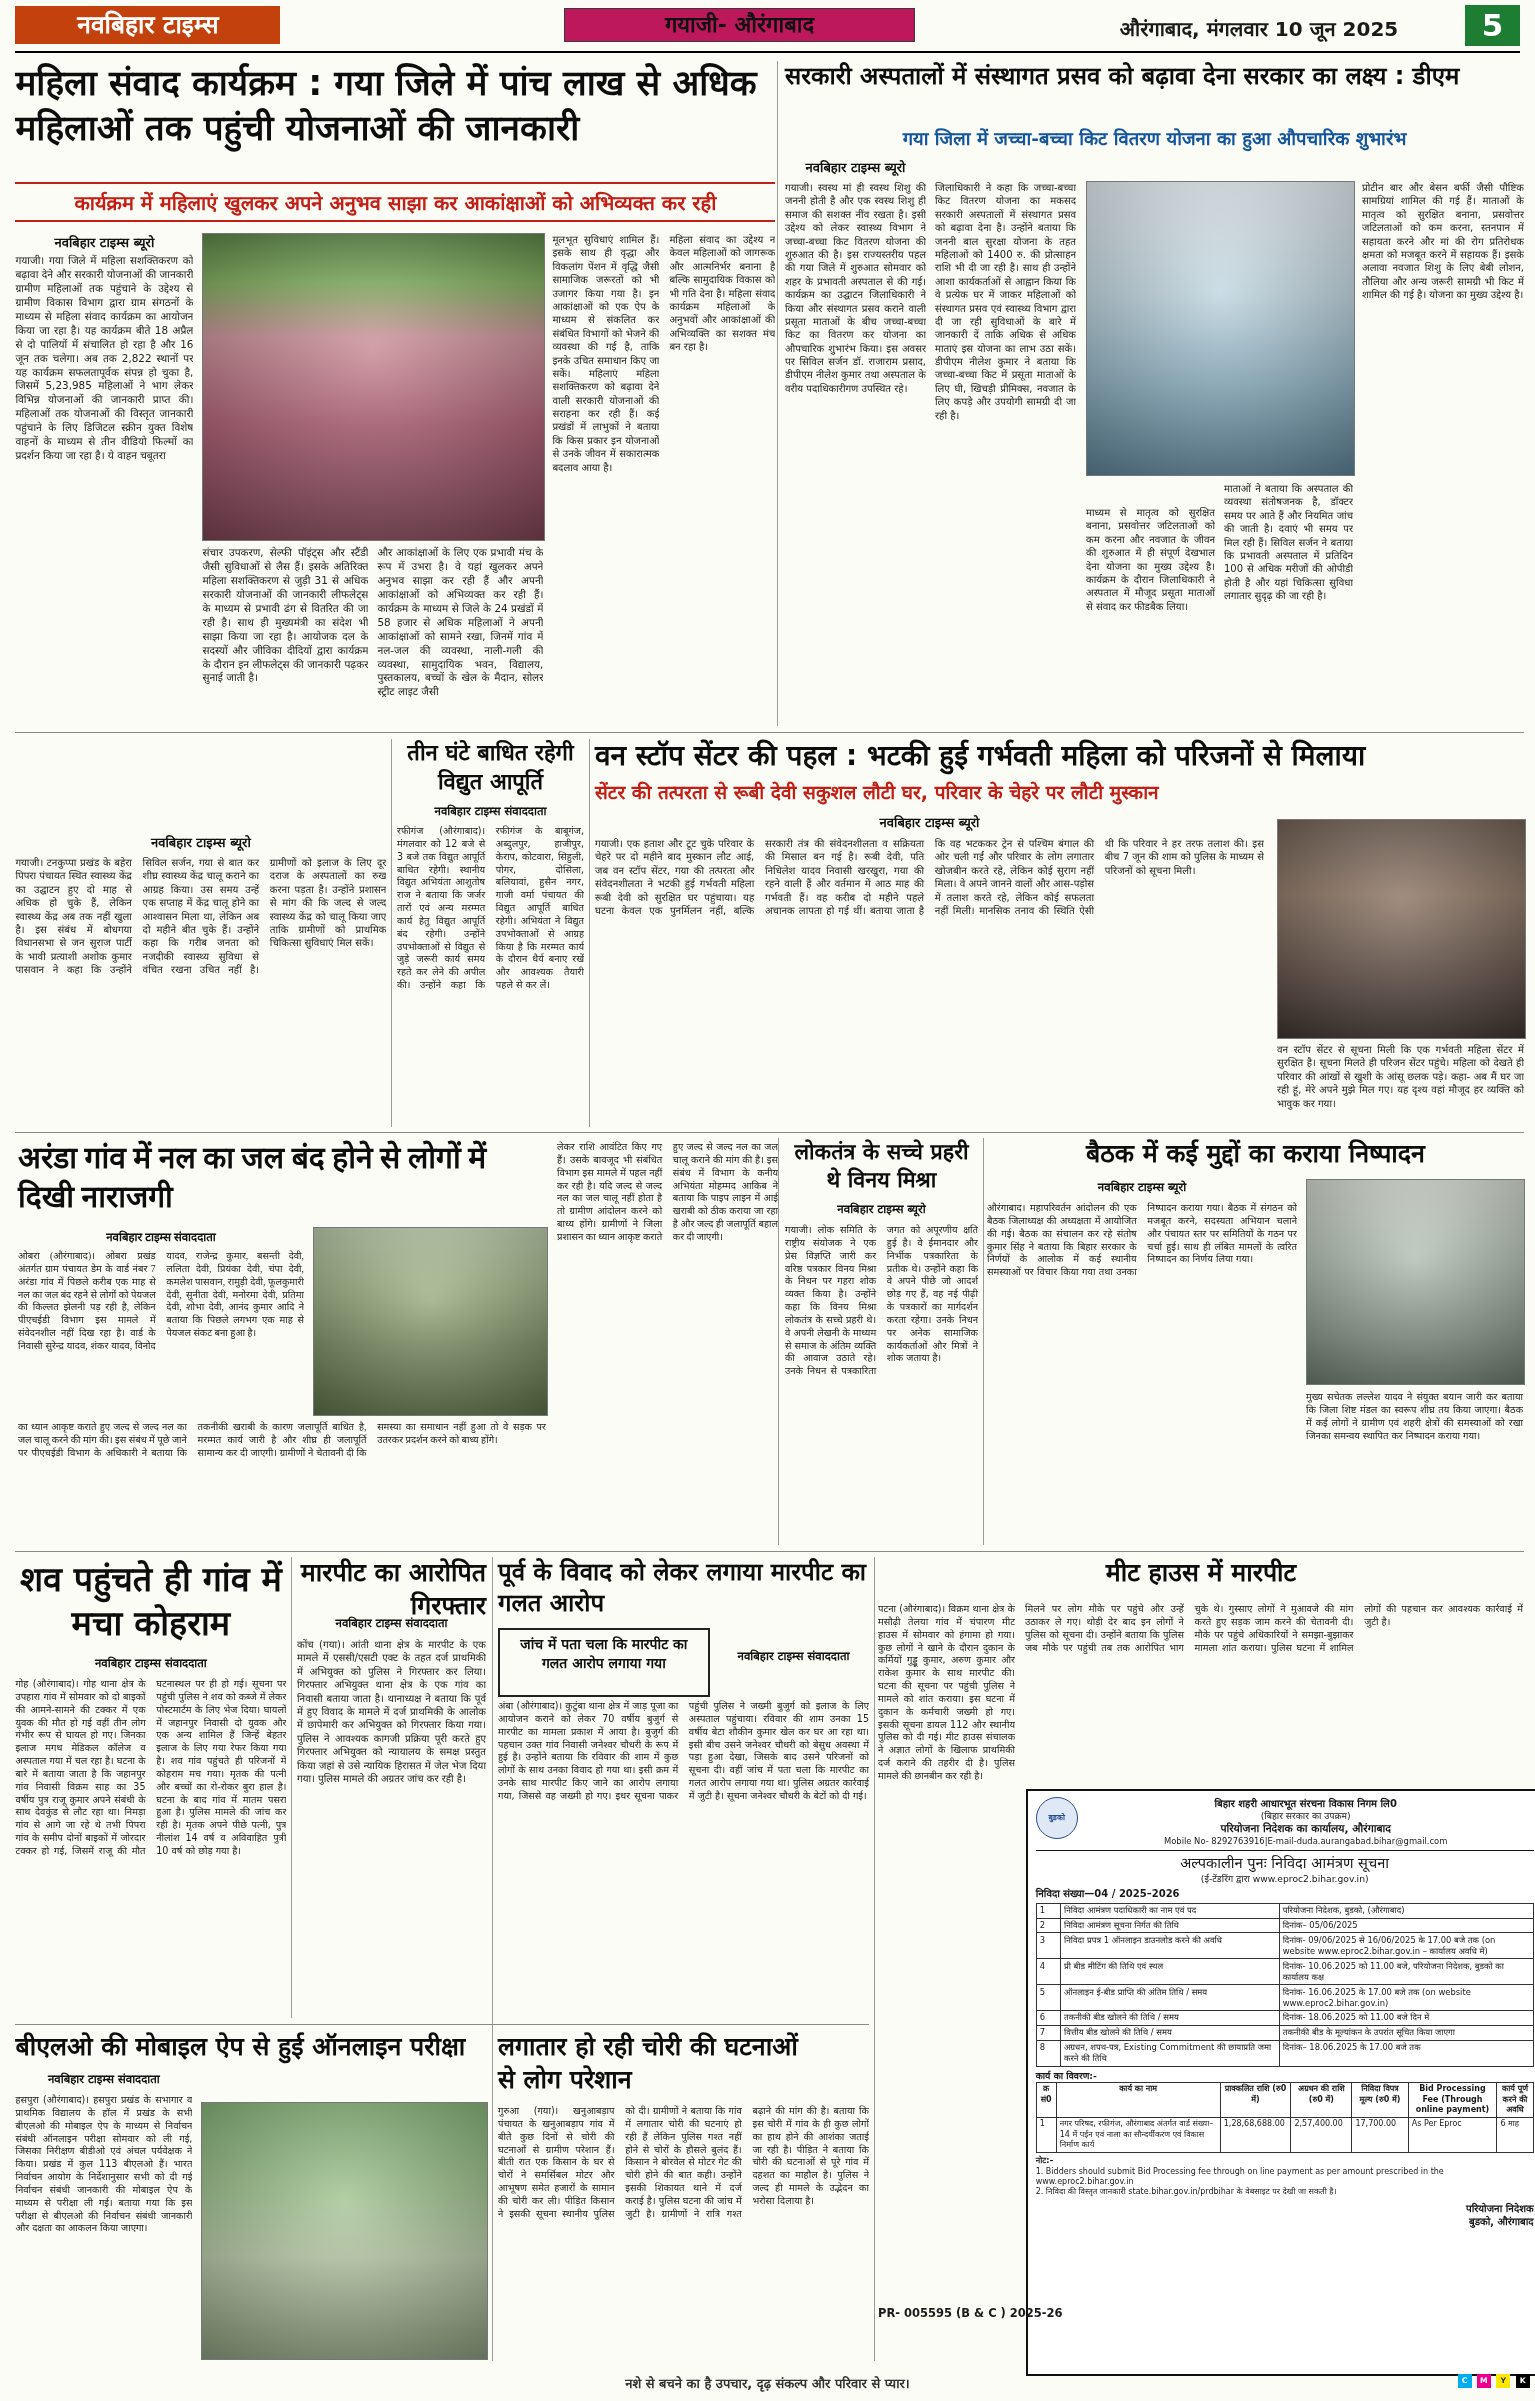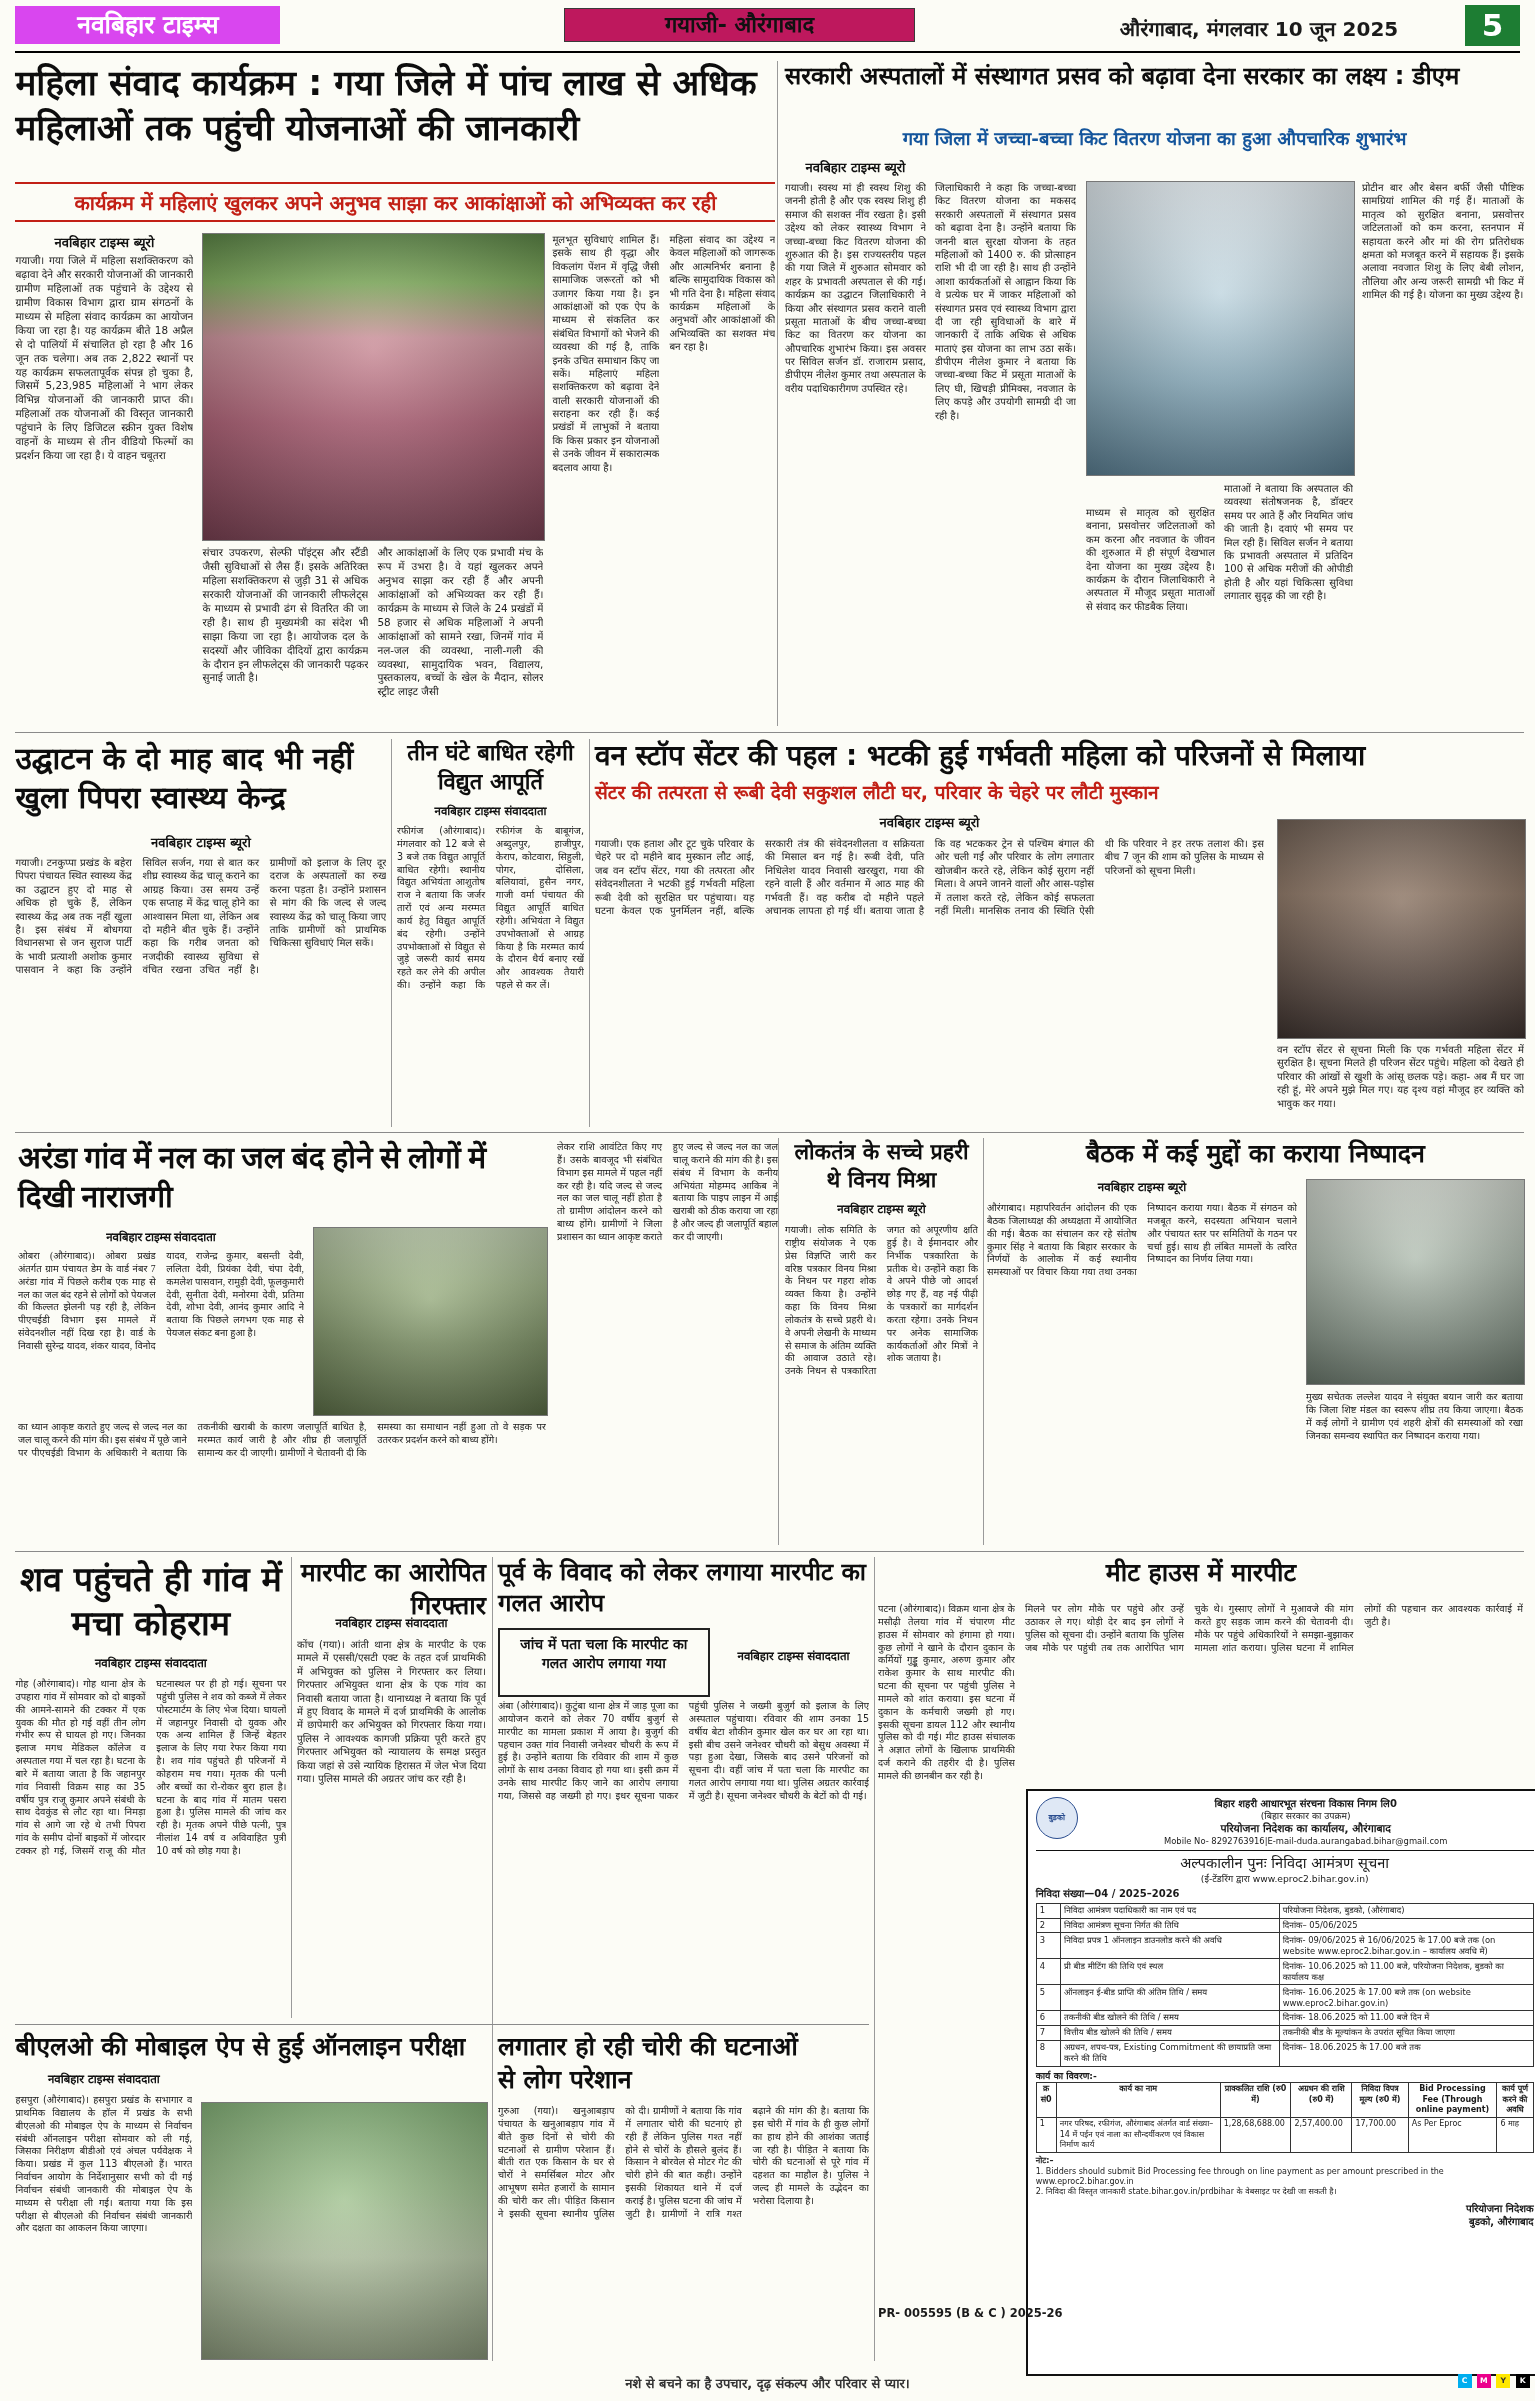--- a/index.html
+++ b/index.html
@@ -12,21 +12,21 @@
   .byline{font-weight:bold;font-size:13px;text-align:center;color:#111;}
   .bodytx{font-size:10.4px;line-height:1.34;text-align:justify;color:#222;overflow:hidden;}
   .cols2{column-count:2;column-gap:10.7px;}
   .cols3{column-count:3;column-gap:10.7px;}
   .cols4{column-count:4;column-gap:10.7px;}
   .photo{position:absolute;border:0.8px solid #777;overflow:hidden;}
   .photo::after{content:"";position:absolute;inset:0;
       background:radial-gradient(ellipse at 50% 38%,rgba(255,255,255,.20),rgba(0,0,0,.28));}
   .red-sub{color:#c22016;font-weight:bold;text-align:center;}
   .blue-sub{color:#14559c;font-weight:bold;text-align:center;}
-  .masthead{background:#d946ef;color:#fff;text-align:center;font-weight:bold;}
+  .masthead{background:#c2410c;color:#fff;text-align:center;font-weight:bold;}
   .edition{background:#be185d;border:1.5px solid #3a3a3a;text-align:center;font-weight:bold;color:#111;}
   .pageno{background:#1d7d33;color:#fff;text-align:center;font-weight:bold;}
   .notebox{border:2.3px solid #222;font-weight:bold;text-align:center;color:#111;}
   
   .ad{position:absolute;border:2.3px solid #111;background:#fff;padding:6.1px 7.7px;font-size:9.2px;line-height:1.3;}
   .ad table{border-collapse:collapse;width:100%;}
   .ad td,.ad th{border:0.8px solid #333;padding:1.5px 3.1px;vertical-align:top;}
   .ad-org{font-weight:bold;font-size:10px;text-align:center;}
   .ad-orgsub{font-size:9.2px;text-align:center;}
   .ad-office{font-size:10.7px;font-weight:bold;text-align:center;}
@@ -76,21 +76,20 @@
     <div class="bodytx" style="position:absolute;left:150px;top:120px;width:141px;height:539px;font-size:10px;">जिलाधिकारी ने कहा कि जच्चा-बच्चा किट वितरण योजना का मकसद सरकारी अस्पतालों में संस्थागत प्रसव को बढ़ावा देना है। उन्होंने बताया कि जननी बाल सुरक्षा योजना के तहत महिलाओं को 1400 रु. की प्रोत्साहन राशि भी दी जा रही है। साथ ही उन्होंने आशा कार्यकर्ताओं से आह्वान किया कि वे प्रत्येक घर में जाकर महिलाओं को संस्थागत प्रसव एवं स्वास्थ्य विभाग द्वारा दी जा रही सुविधाओं के बारे में जानकारी दें ताकि अधिक से अधिक माताएं इस योजना का लाभ उठा सकें। डीपीएम नीलेश कुमार ने बताया कि जच्चा-बच्चा किट में प्रसूता माताओं के लिए घी, खिचड़ी प्रीमिक्स, नवजात के लिए कपड़े और उपयोगी सामग्री दी जा रही है।</div>
     <div class="photo" style="left:301px;top:120px;width:267px;height:293px;background:linear-gradient(180deg,#e4edf2 0%,#bed4de 38%,#8fb3c4 68%,#5d8296 100%);"></div>
     <div class="bodytx" style="position:absolute;left:301px;top:421px;width:129px;height:238px;font-size:10px;margin-top:24px;">माध्यम से मातृत्व को सुरक्षित बनाना, प्रसवोत्तर जटिलताओं को कम करना और नवजात के जीवन की शुरुआत में ही संपूर्ण देखभाल देना योजना का मुख्य उद्देश्य है। कार्यक्रम के दौरान जिलाधिकारी ने अस्पताल में मौजूद प्रसूता माताओं से संवाद कर फीडबैक लिया।</div>
     <div class="bodytx" style="position:absolute;left:439px;top:421px;width:129px;height:238px;font-size:10px;">माताओं ने बताया कि अस्पताल की व्यवस्था संतोषजनक है, डॉक्टर समय पर आते हैं और नियमित जांच की जाती है। दवाएं भी समय पर मिल रही हैं। सिविल सर्जन ने बताया कि प्रभावती अस्पताल में प्रतिदिन 100 से अधिक मरीजों की ओपीडी होती है और यहां चिकित्सा सुविधा लगातार सुदृढ़ की जा रही है।</div>
     <div class="bodytx" style="position:absolute;left:577px;top:120px;width:162px;height:539px;font-size:10px;">प्रोटीन बार और बेसन बर्फी जैसी पौष्टिक सामग्रियां शामिल की गई हैं। माताओं के मातृत्व को सुरक्षित बनाना, प्रसवोत्तर जटिलताओं को कम करना, स्तनपान में सहायता करने और मां की रोग प्रतिरोधक क्षमता को मजबूत करने में सहायक हैं। इसके अलावा नवजात शिशु के लिए बेबी लोशन, तौलिया और अन्य जरूरी सामग्री भी किट में शामिल की गई है। योजना का मुख्य उद्देश्य है।</div>
   </section>
 
   <div class="hl" style="left:15.4px;top:732px;width:1509px;"></div>
 
   <section class="abs" style="left:15.4px;top:739px;width:371px;height:388px;">
-    <div class="headline" style="font-size:30px;line-height:1.3;">उद्घाटन के दो माह बाद भी नहीं खुला पिपरा स्वास्थ्य केन्द्र</div>
     <div class="byline" style="position:absolute;left:0;top:94px;width:100%;">नवबिहार टाइम्स ब्यूरो</div>
     <div class="bodytx cols3" style="position:absolute;left:0;top:117px;width:100%;height:267px;font-size:10px;">गयाजी। टनकुप्पा प्रखंड के बहेरा पिपरा पंचायत स्थित स्वास्थ्य केंद्र का उद्घाटन हुए दो माह से अधिक हो चुके हैं, लेकिन स्वास्थ्य केंद्र अब तक नहीं खुला है। इस संबंध में बोधगया विधानसभा से जन सुराज पार्टी के भावी प्रत्याशी अशोक कुमार पासवान ने कहा कि उन्होंने सिविल सर्जन, गया से बात कर शीघ्र स्वास्थ्य केंद्र चालू कराने का आग्रह किया। उस समय उन्हें एक सप्ताह में केंद्र चालू होने का आश्वासन मिला था, लेकिन अब दो महीने बीत चुके हैं। उन्होंने कहा कि गरीब जनता को नजदीकी स्वास्थ्य सुविधा से वंचित रखना उचित नहीं है। ग्रामीणों को इलाज के लिए दूर दराज के अस्पतालों का रुख करना पड़ता है। उन्होंने प्रशासन से मांग की कि जल्द से जल्द स्वास्थ्य केंद्र को चालू किया जाए ताकि ग्रामीणों को प्राथमिक चिकित्सा सुविधाएं मिल सकें।</div>
   </section>
 
   <div class="vl" style="left:391px;top:739px;height:388px;"></div>
 
   <section class="abs" style="left:397px;top:739px;width:187px;height:388px;">
     <div class="headline" style="font-size:22px;line-height:1.3;text-align:center;">तीन घंटे बाधित रहेगी विद्युत आपूर्ति</div>
     <div class="byline" style="position:absolute;left:0;top:64px;width:100%;font-size:11.5px;">नवबिहार टाइम्स संवाददाता</div>
     <div class="bodytx cols2" style="position:absolute;left:0;top:86px;width:100%;height:298px;font-size:9.6px;">रफीगंज (औरंगाबाद)। मंगलवार को 12 बजे से 3 बजे तक विद्युत आपूर्ति बाधित रहेगी। स्थानीय विद्युत अभियंता आशुतोष राज ने बताया कि जर्जर तारों एवं अन्य मरम्मत कार्य हेतु विद्युत आपूर्ति बंद रहेगी। उन्होंने उपभोक्ताओं से विद्युत से जुड़े जरूरी कार्य समय रहते कर लेने की अपील की। उन्होंने कहा कि रफीगंज के बाबूगंज, अब्दुलपुर, हाजीपुर, केराप, कोटवारा, सिहुली, पोगर, दोसिला, बलियावां, हुसैन नगर, गाजी वर्मा पंचायत की विद्युत आपूर्ति बाधित रहेगी। अभियंता ने विद्युत उपभोक्ताओं से आग्रह किया है कि मरम्मत कार्य के दौरान धैर्य बनाए रखें और आवश्यक तैयारी पहले से कर लें।</div>

